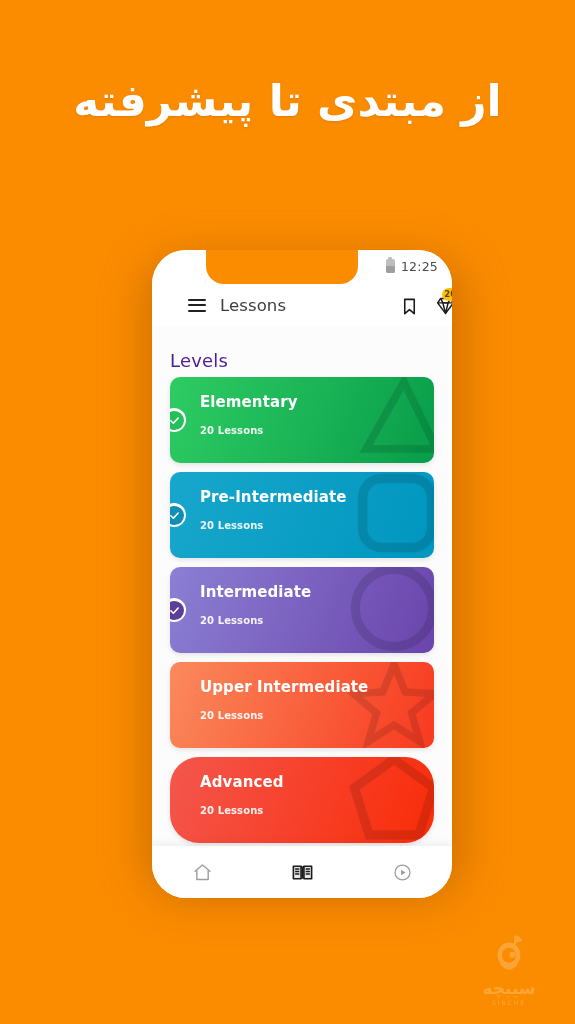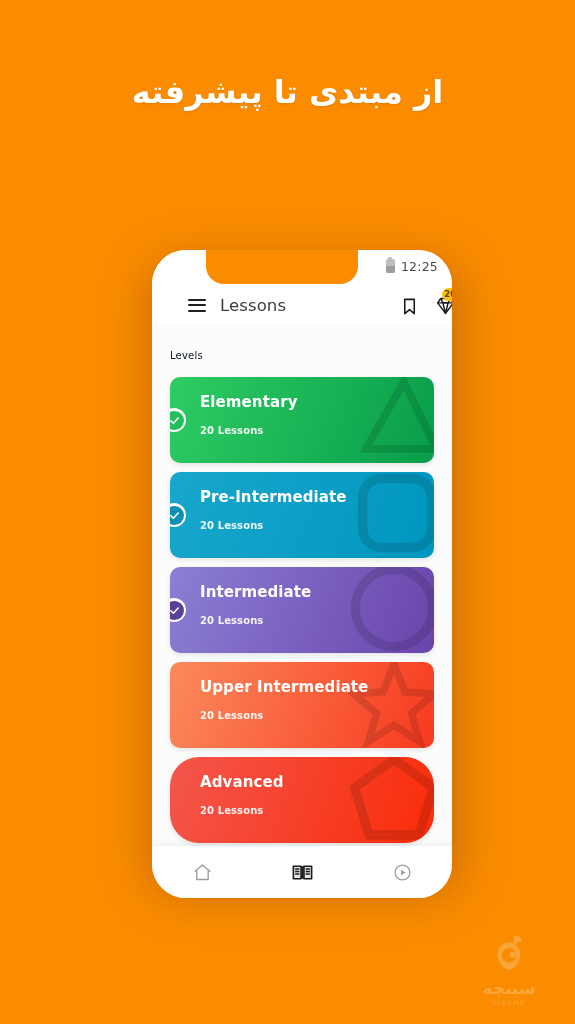--- a/index.html
+++ b/index.html
@@ -19,21 +19,21 @@
 
   
   .promo-headline {
     position: absolute;
     top: 72px;
     left: 0;
     width: 575px;
     text-align: center;
     direction: rtl;
     color: #ffffff;
-    font-size: 32px;
+    font-size: 44px;
     font-weight: bold;
     letter-spacing: 0px;
     line-height: 1.3;
     text-shadow: 0 1px 2px rgba(120,60,0,.18);
   }
 
   
   .phone-shadow {
     position: absolute;
     left: 145px;
@@ -199,23 +199,23 @@
     position: absolute;
     top: 76px; left: 0;
     width: 300px;
     height: 520px;
     background: #fcfcfc;
     padding: 24px 18px 0 18px;
     z-index: 4;
   }
 
   .section-label {
-    font-size: 10px;
-    color: #0f172a;
-    margin-bottom: 16px;
+    font-size: 18px;
+    color: #4c1d95;
+    margin-bottom: 6px;
     letter-spacing: .2px;
   }
 
   .level-list {
     display: flex;
     flex-direction: column;
     gap: 9px;
   }
 
   .level-card {

